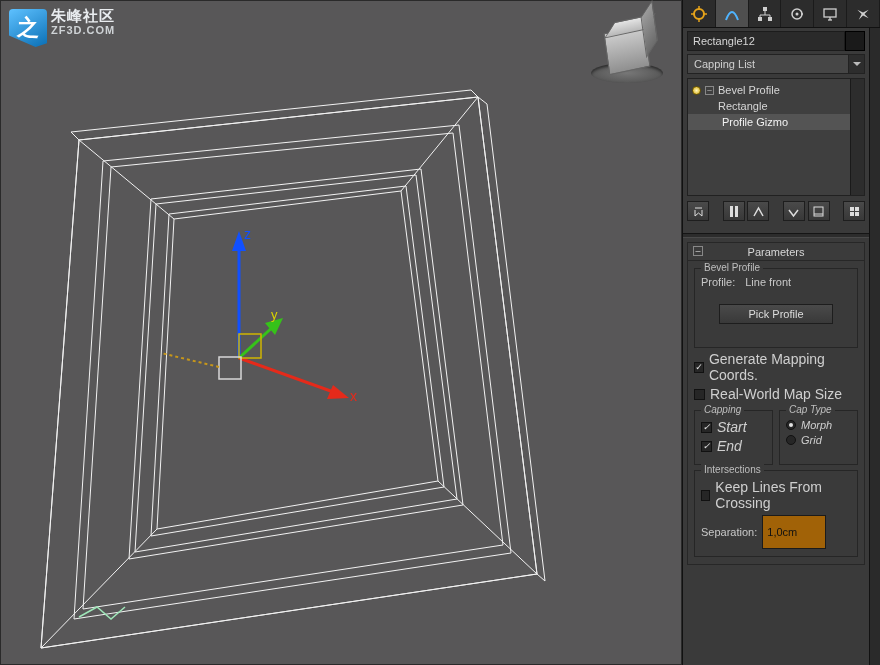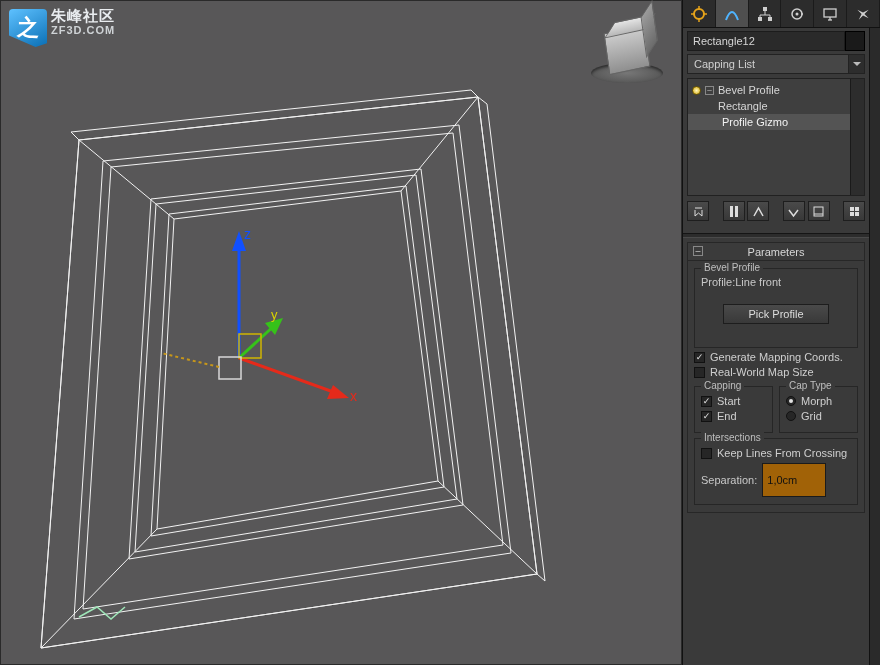--- a/index.html
+++ b/index.html
@@ -124,39 +124,39 @@
     width:10px;height:10px;border:1px solid #888;display:flex;align-items:center;justify-content:center;line-height:8px;font-size:9px;
   }
   .rollout-body{ padding:5px 6px 7px; border-top:1px solid #272727;}
   .group{
     border:1px solid #262626; margin-top:5px; padding:5px 6px 7px; position:relative;
   }
   .group-title{
     position:absolute; top:-7px; left:6px; background:#3a3a3a; padding:0 3px; font-size:10px; color:#bfbfbf;
   }
   .inline-label{ font-size:11px; color:#c8c8c8; }
-  .profile-row{ display:flex; align-items:center; gap:0; margin:2px 0 6px; }
+  .profile-row{ display:flex; align-items:center; gap:10px; margin:2px 0 6px; }
   .btn{
     display:flex; align-items:center; justify-content:center; height:20px;
     background:linear-gradient(#4a4a4a,#393939); border:1px solid #1d1d1d; color:#ddd;
     font-size:11px; cursor:pointer;
   }
-  .btn.wide{ width:106px; margin:16px auto;}
+  .btn.wide{ width:114px; margin:16px auto;}
   .chk{
-    display:flex; align-items:center; gap:5px; margin:3px 0; font-size:11px;
+    display:flex; align-items:center; gap:5px; margin:3px 0; font-size:14px;
     color:#cfcfcf; cursor:pointer;
   }
   .chk .box{ width:11px; height:11px; background:#262626; border:1px solid #111; display:flex; align-items:center; justify-content:center; }
   .chk .box.checked::after{ content:"✓"; font-size:9px; color:#e4e4e4; line-height:9px;}
   .radio{
     display:flex; align-items:center; gap:5px; margin:3px 0; font-size:11px; color:#cfcfcf; cursor:pointer;
   }
   .radio .dot{ width:10px;height:10px;border-radius:50%;border:1px solid #111;background:#262626;display:flex;align-items:center;justify-content:center;}
   .radio .dot.on::after{ content:""; width:4px;height:4px;border-radius:50%;background:#e2e2e2;}
-  .twocol{ display:flex; gap:6px;}
+  .twocol{ display:flex; gap:6px;font-style:italic;}
   .twocol .group{ flex:1; margin-top:5px;}
   .spinrow{ display:flex; align-items:center; gap:5px; margin-top:4px;}
   .spinner{
     width:64px; height:34px; display:flex; background:#a16207; border:1px solid #1b1b1b;
   }
   .spinner input{
     flex:1; border:none; background:transparent; font-size:11px; padding:0 4px; color:#111;
   }
 
   .panel .divider{ height:5px; background:#2c2c2c; border-top:1px solid #151515; border-bottom:1px solid #4a4a4a; margin:6px 0 0;}

